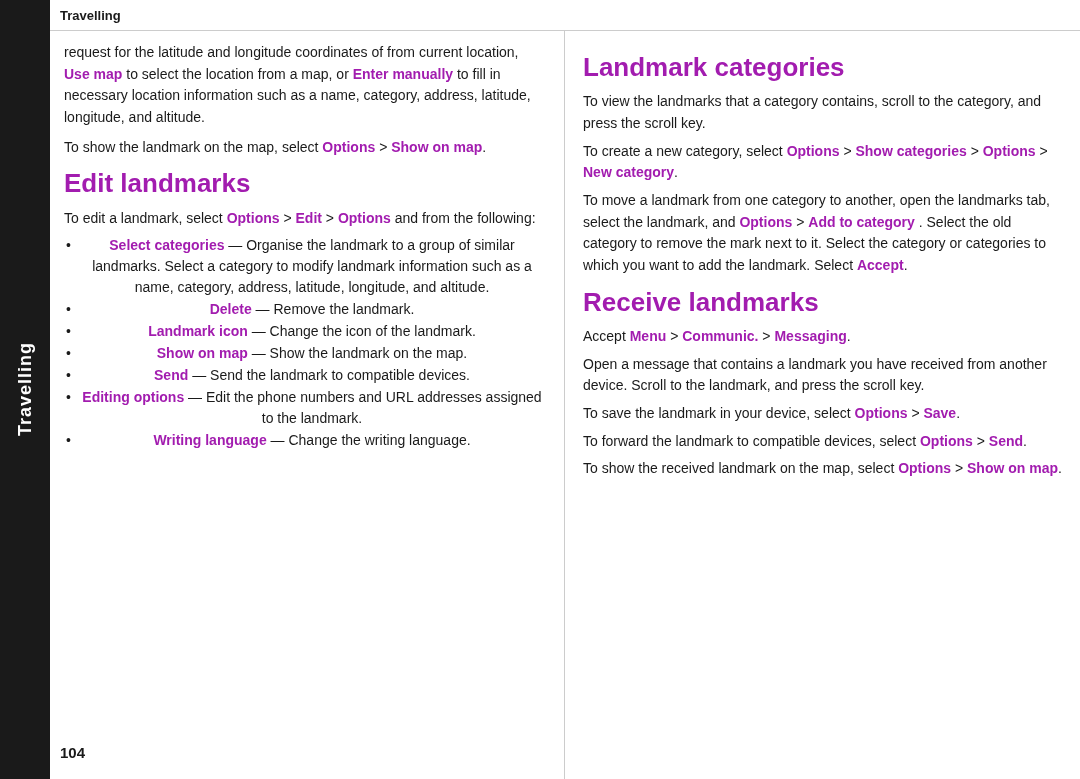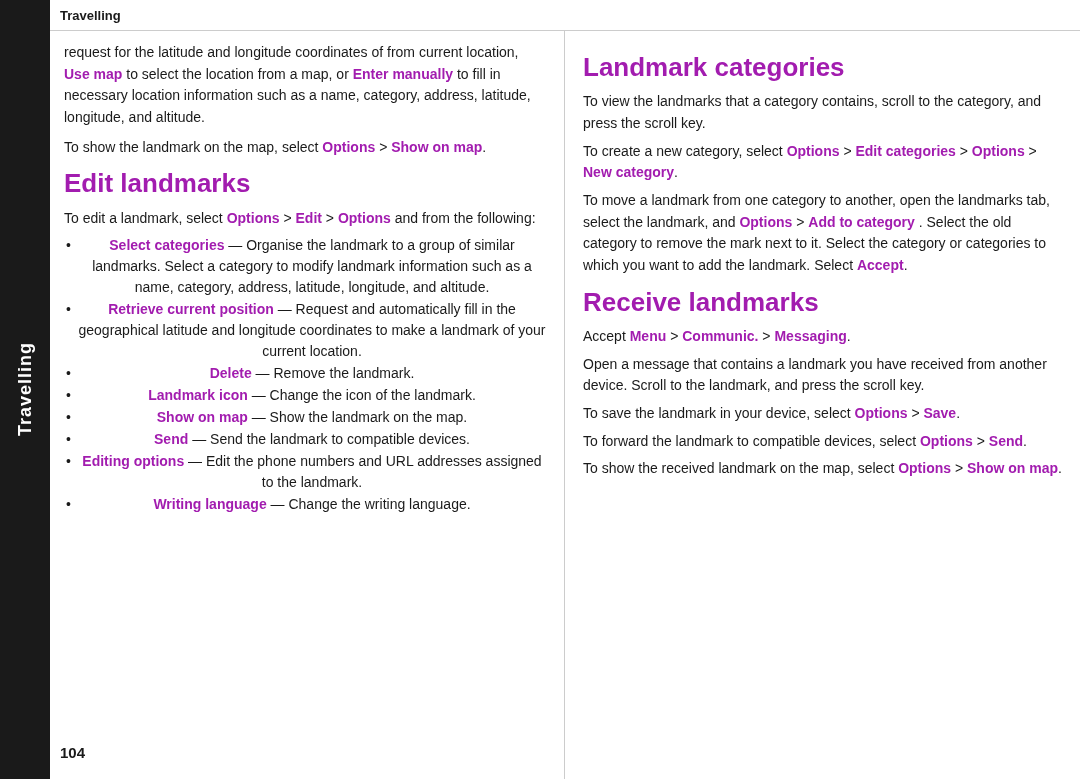--- a/index.html
+++ b/index.html
@@ -163,24 +163,20 @@
       <span> &gt; </span><span class="link-blue">Options</span>
       <span> </span><span>and from the following:</span>
     </p>
 
     <ul class="bullet-list">
       <li>
         <span class="link-blue">Select categories</span>
         <span> — Organise the landmark to a group of similar landmarks. Select a category to modify landmark information such as a name, category, address, latitude, longitude, and altitude.</span>
       </li>
       <li>
-        <span class="link-blue">Retrieve current position</span>
-        <span> — Request and automatically fill in the geographical latitude and longitude coordinates to make a landmark of your current location.</span>
-      </li>
-      <li>
         <span class="link-blue">Delete</span>
         <span> — Remove the landmark.</span>
       </li>
       <li>
         <span class="link-blue">Landmark icon</span>
         <span> — Change the icon of the landmark.</span>
       </li>
       <li>
         <span class="link-blue">Show on map</span>
         <span> — Show the landmark on the map.</span>
@@ -204,21 +200,21 @@
   <div class="right-column">
 
     <div class="section-heading">Landmark categories</div>
 
 
     <p class="body-text">To view the landmarks that a category contains, scroll to the category, and press the scroll key.</p>
 
     <p class="body-text">
       <span>To create a new category, select</span>
       <span> </span><span class="link-blue">Options</span>
-      <span> &gt; </span><span class="link-blue">Edit categories</span>
+      <span> &gt; </span><span class="link-blue">Show categories</span>
       <span> &gt; </span><span class="link-blue">Options</span>
       <span> &gt; </span><span class="link-blue">New category</span><span>.</span>
     </p>
 
     <p class="body-text">
       <span>To move a landmark from one category to another, open the landmarks tab, select the landmark, and</span>
       <span> </span><span class="link-blue">Options</span>
       <span> &gt; </span><span class="link-blue">Add to category</span>
       <span>. Select the old category to remove the mark next to it. Select the category or categories to which you want to add the landmark. Select</span>
       <span> </span><span class="link-blue">Accept</span><span>.</span>

